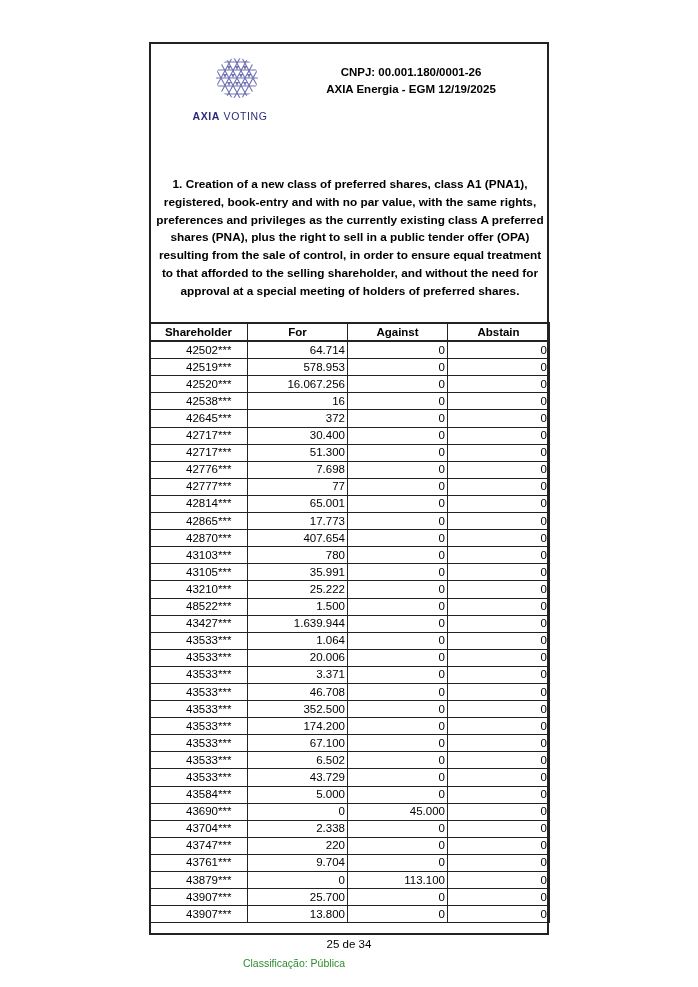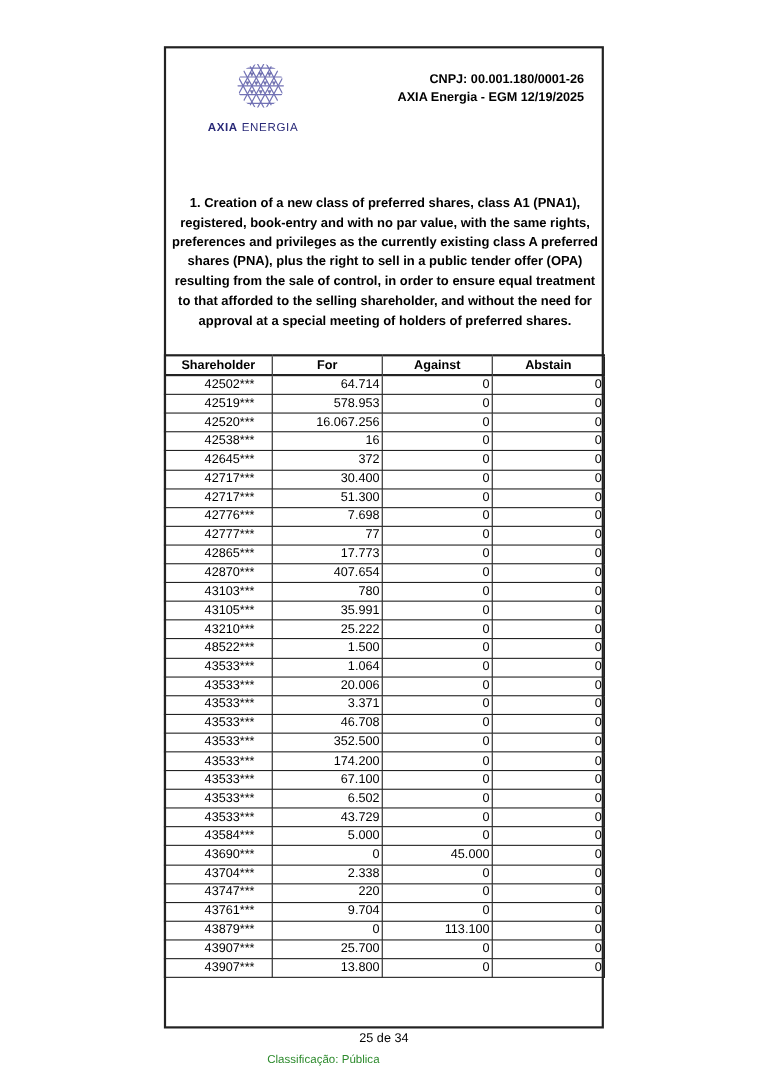--- a/index.html
+++ b/index.html
@@ -2,21 +2,21 @@
 <html><head>
 <meta charset="utf-8">
 <style>
   html, body { margin: 0; padding: 0; background: #ffffff; }
   body { width: 698px; height: 987px; position: relative; font-family: "Liberation Sans", sans-serif; color: #000; }
   .box { position: absolute; left: 149px; top: 42px; width: 396px; height: 889px; border: 2px solid #222; }
   .logo { position: absolute; left: 24px; top: 12px; width: 120px; height: 60px; }
   .logo svg { position: absolute; left: 38px; top: 0; }
   .logo-text { position: absolute; left: 0; top: 54px; width: 110px; text-align: center; font-size: 10.5px; letter-spacing: 0.6px; color: #2a2a78; white-space: nowrap; }
   .logo-text b { font-weight: bold; }
-  .hdr { position: absolute; left: 140px; top: 20px; width: 240px; text-align: right; font-weight: bold; font-size: 11.5px; line-height: 17px; }
+  .hdr { position: absolute; left: 140px; top: 20px; width: 240px; text-align: center; font-weight: bold; font-size: 11.5px; line-height: 17px; }
   .resolution { position: absolute; left: 4px; top: 132px; width: 390px; text-align: center; font-weight: bold; font-size: 11.8px; line-height: 17.8px; }
   table { position: absolute; left: -2px; top: 278px; border-collapse: collapse; width: 400px; table-layout: fixed; border-radius: 16px; }
   th, td { border: 1px solid #222; font-size: 11.5px; height: 16.1px; padding: 0 2px; line-height: 15px; white-space: nowrap; }
   th { font-weight: bold; text-align: center; border-top: 2px solid #222; border-bottom: 2px solid #222; }
   td.num { text-align: right; }
   td.sh { text-align: left; padding-left: 36px; }
   col.c1 { width: 98px; } col.c2 { width: 100px; } col.c3 { width: 100px; } col.c4 { width: 102px; }
   .page { position: absolute; left: 0; top: 938px; width: 698px; text-align: center; font-size: 11.5px; }
   .class { position: absolute; left: 0; top: 957px; width: 588px; text-align: center; font-size: 10.5px; color: #2e8b2e; }
 </style>
@@ -42,21 +42,21 @@
           <polygon points="30,10 34,10 32,14"></polygon>
         <polygon points="10,18 14,18 12,22"></polygon>
           <polygon points="18,18 22,18 20,22"></polygon>
           <polygon points="26,18 30,18 28,22"></polygon>
           <polygon points="34,18 38,18 36,22"></polygon>
         <polygon points="14,26 18,26 16,30"></polygon>
           <polygon points="22,26 26,26 24,30"></polygon>
           <polygon points="30,26 34,26 32,30"></polygon>
       </g>
     </svg>
-    <div class="logo-text"><b>AXIA</b><span> ENERGIA</span></div>
+    <div class="logo-text"><b>AXIA</b><span> VOTING</span></div>
   </div>
   <div class="hdr">
     <div>CNPJ: 00.001.180/0001-26</div>
     <div>AXIA Energia - EGM  12/19/2025</div>
   </div>
   <div class="resolution">1.  Creation of a new class of preferred shares, class A1 (PNA1), registered, book-entry and with no par value, with the same rights, preferences and privileges as the currently existing class A preferred shares (PNA), plus the right to sell in a public tender offer (OPA) resulting from the sale of control, in order to ensure equal treatment to that afforded to the selling shareholder, and without the need for approval at a special meeting of holders of preferred shares.</div>
 
   <table>
     <colgroup>
         <col class="c1">
@@ -121,20 +121,26 @@
           <td class="num">0</td>
           <td class="num">0</td>
         </tr>
         <tr>
           <td class="sh">42777***</td>
           <td class="num">77</td>
           <td class="num">0</td>
           <td class="num">0</td>
         </tr>
         <tr>
+          <td class="sh">42814***</td>
+          <td class="num">65.001</td>
+          <td class="num">0</td>
+          <td class="num">0</td>
+        </tr>
+        <tr>
           <td class="sh">42865***</td>
           <td class="num">17.773</td>
           <td class="num">0</td>
           <td class="num">0</td>
         </tr>
         <tr>
           <td class="sh">42870***</td>
           <td class="num">407.654</td>
           <td class="num">0</td>
           <td class="num">0</td>
@@ -153,20 +159,26 @@
         </tr>
         <tr>
           <td class="sh">43210***</td>
           <td class="num">25.222</td>
           <td class="num">0</td>
           <td class="num">0</td>
         </tr>
         <tr>
           <td class="sh">48522***</td>
           <td class="num">1.500</td>
+          <td class="num">0</td>
+          <td class="num">0</td>
+        </tr>
+        <tr>
+          <td class="sh">43427***</td>
+          <td class="num">1.639.944</td>
           <td class="num">0</td>
           <td class="num">0</td>
         </tr>
         <tr>
           <td class="sh">43533***</td>
           <td class="num">1.064</td>
           <td class="num">0</td>
           <td class="num">0</td>
         </tr>
         <tr>

